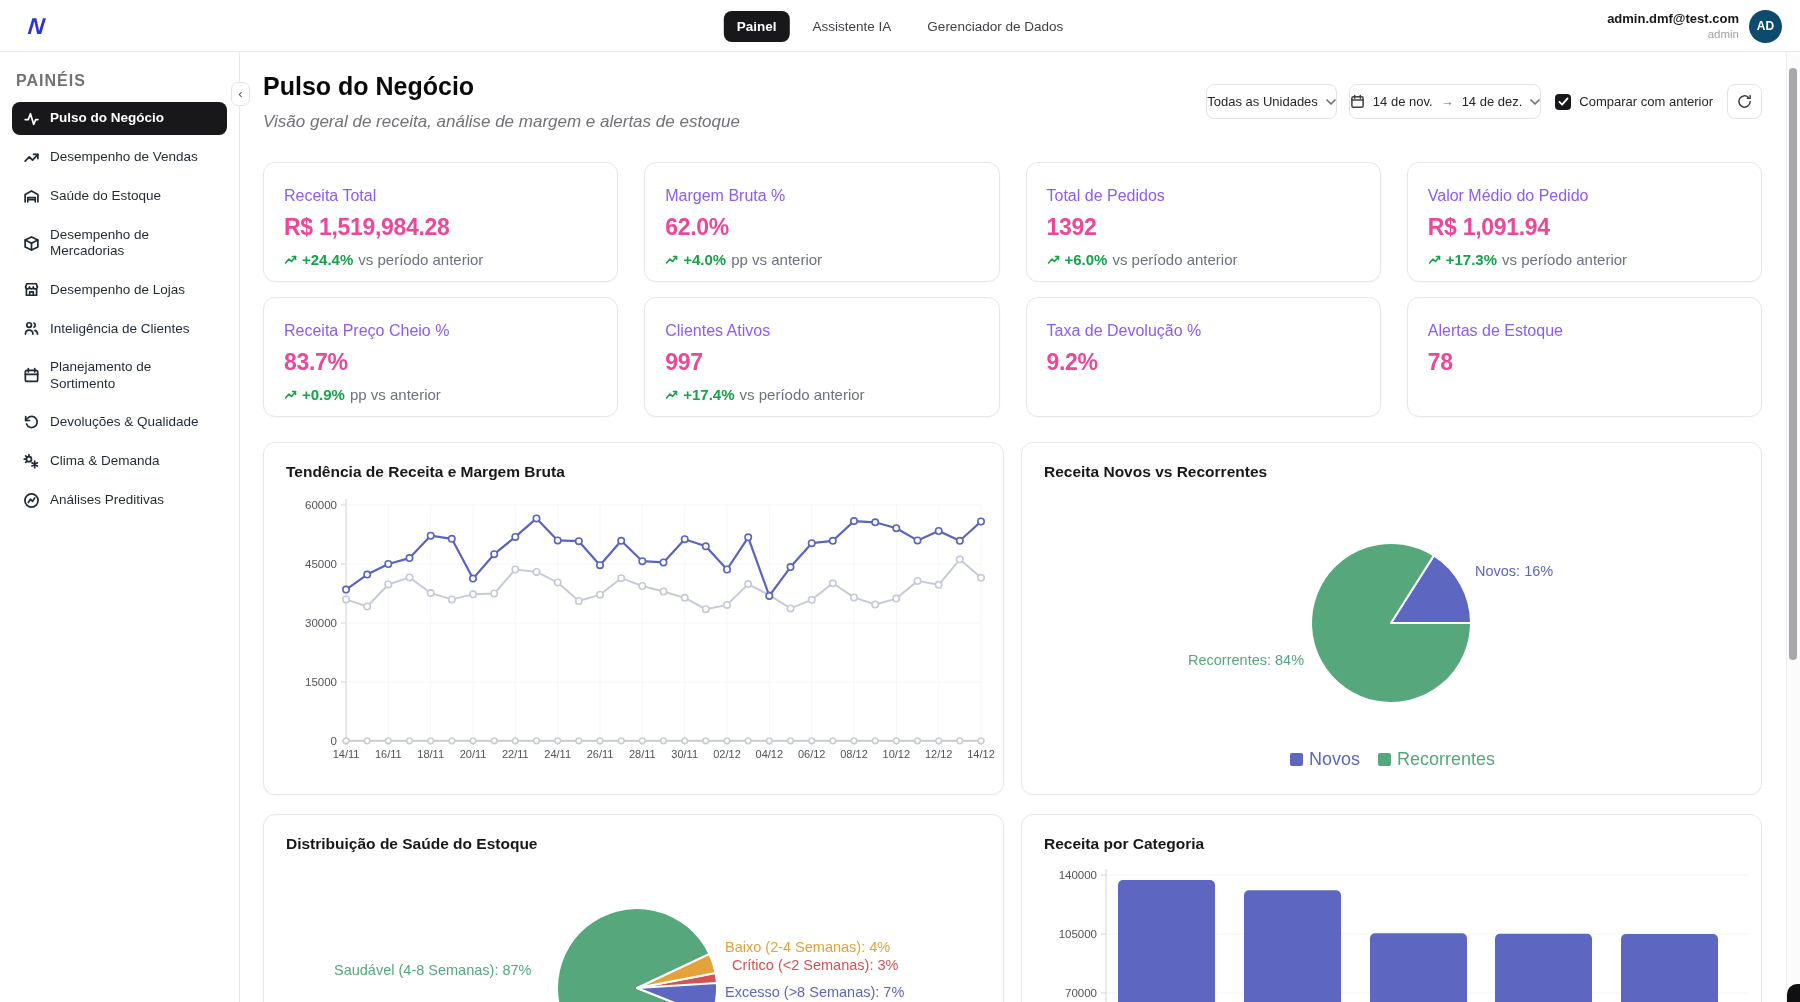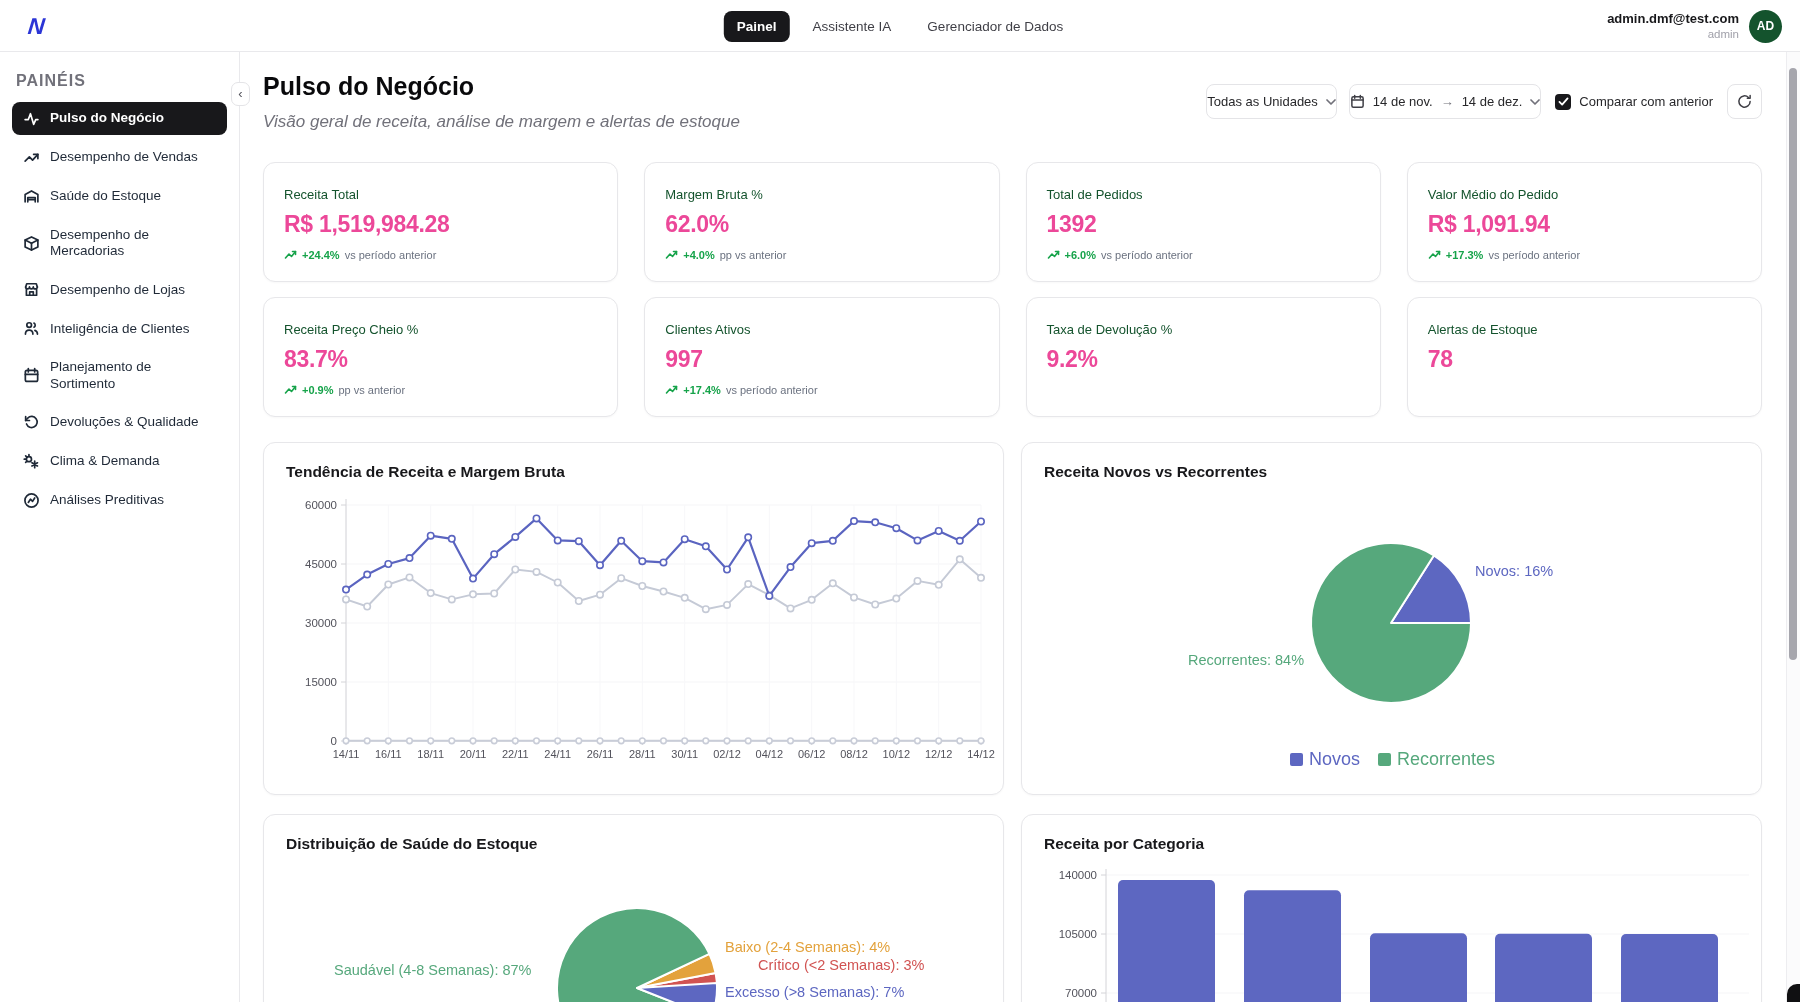--- a/index.html
+++ b/index.html
@@ -13,21 +13,21 @@
           color:#2b35d6; transform:skewX(-6deg); }
   .top-tabs { position:absolute; left:50%; top:0; height:52px; transform:translateX(-50%);
               display:flex; align-items:center; gap:10px; }
   .top-tab { font-size:13.5px; font-weight:500; color:#3f3f46; padding:8px 13px; border-radius:8px;
              background:transparent; border:none; cursor:pointer; white-space:nowrap; }
   .top-tab.active { background:#18181b; color:#fff; font-weight:600; }
   .user-block { position:absolute; right:18px; top:0; height:52px; display:flex; align-items:center; gap:10px; }
   .user-text { text-align:right; line-height:1.25; }
   .user-email { font-size:13px; font-weight:700; color:#18181b; }
   .user-role { font-size:11.5px; color:#a1a1aa; }
-  .avatar { width:33px; height:33px; border-radius:50%; background:#14532d; color:#fff; font-size:12px;
+  .avatar { width:33px; height:33px; border-radius:50%; background:#0c4a6e; color:#fff; font-size:12px;
             font-weight:700; display:flex; align-items:center; justify-content:center; cursor:pointer; }
 
   
   #sidebar { position:absolute; left:0; top:52px; bottom:0; width:240px; background:#fff;
              border-right:1px solid #e9e9ec; padding:20px 12px 0 12px; z-index:20; }
   .side-section { font-size:16px; font-weight:700; letter-spacing:1px; color:#71717a; margin:0 4px 12px 4px; }
   .side-item { display:flex; align-items:center; gap:10px; padding:8px 11px; border-radius:8px;
                font-size:13.5px; color:#1f2937; cursor:pointer; margin-bottom:6px; line-height:1.2; }
   .side-item.active { background:#18181b; color:#fff; font-weight:600; }
   .side-icon { flex:0 0 17px; width:17px; height:17px; display:flex; align-items:center; }
@@ -50,23 +50,23 @@
               justify-content:center; }
   #refresh-btn { width:35px; height:35px; justify-content:center; padding:0; }
   .icon-svg { stroke:#3f3f46; fill:none; stroke-width:1.6; stroke-linecap:round; stroke-linejoin:round; }
   .chev { stroke:#71717a; fill:none; stroke-width:1.7; stroke-linecap:round; stroke-linejoin:round; }
 
   
   #kpi-grid { position:absolute; left:263px; top:162px; width:1499px; display:grid;
               grid-template-columns:repeat(4,1fr); column-gap:26px; row-gap:15px; }
   .kpi-card { height:120px; background:#fff; border:1px solid #e7e7ea; border-radius:12px;
               padding:24px 20px 16px 20px; box-shadow:0 1px 2px rgba(0,0,0,.03); }
-  .kpi-label { font-size:13px; color:#14532d; }
+  .kpi-label { font-size:16px; color:#8b5cf6; }
   .kpi-value { font-size:23px; font-weight:800; color:#ec4899; margin-top:9px; letter-spacing:-.3px; }
-  .kpi-delta { display:flex; align-items:center; gap:5px; margin-top:10px; font-size:11px; color:#6b7280; }
+  .kpi-delta { display:flex; align-items:center; gap:5px; margin-top:10px; font-size:15px; color:#6b7280; }
   .kpi-delta .pos { color:#16a34a; font-weight:600; }
   .trend-ico { width:13px; height:13px; stroke:#16a34a; fill:none; stroke-width:1.6; stroke-linecap:round;
                stroke-linejoin:round; }
 
   
   .card { position:absolute; width:741px; height:353px; background:#fff; border:1px solid #e7e7ea;
           border-radius:12px; box-shadow:0 1px 2px rgba(0,0,0,.03); overflow:hidden; }
   #card-line { left:263px; top:442px;padding-left:13px; }
   #card-pie1 { left:1021px; top:442px; }
   #card-pie2 { left:263px; top:814px; }
@@ -522,21 +522,21 @@
   <section class="card" id="card-pie2">
     <h3>Distribuição de Saúde do Estoque</h3>
     <svg class="chart" id="pie2-svg" width="741" height="353" viewBox="0 0 741 353">
         <path d="M373,173 L453.00,173.00 A80,80 0 0 0 451.58,158.01 Z" fill="#d15352" stroke="#fff" stroke-width="2" stroke-linejoin="round"></path>
         <path d="M373,173 L451.58,158.01 A80,80 0 0 0 445.39,138.94 Z" fill="#e3a23c" stroke="#fff" stroke-width="2" stroke-linejoin="round"></path>
         <path d="M373,173 L445.39,138.94 A80,80 0 1 0 447.38,202.45 Z" fill="#56a87c" stroke="#fff" stroke-width="2" stroke-linejoin="round"></path>
         <path d="M373,173 L447.38,202.45 A80,80 0 0 0 452.84,167.98 Z" fill="#5d67c1" stroke="#fff" stroke-width="2" stroke-linejoin="round"></path>
       </svg>
     <div class="pie-label" style="left: 70px; top: 147px; color: rgb(86, 168, 124);">Saudável (4-8 Semanas): 87%</div>
     <div class="pie-label" style="left: 461px; top: 124px; color: rgb(227, 162, 60);">Baixo (2-4 Semanas): 4%</div>
-    <div class="pie-label" style="left: 468px; top: 142px; color: rgb(209, 83, 82); margin-left: 26px;">Crítico (&lt;2 Semanas): 3%</div>
+    <div class="pie-label" style="left: 468px; top: 142px; color: rgb(209, 83, 82);">Crítico (&lt;2 Semanas): 3%</div>
     <div class="pie-label" style="left: 461px; top: 169px; color: rgb(93, 103, 193);">Excesso (&gt;8 Semanas): 7%</div>
   </section>
 
   <section class="card" id="card-bar">
     <h3>Receita por Categoria</h3>
     <svg class="chart" id="bar-svg" width="741" height="353" viewBox="0 0 741 353">
         <line x1="84" y1="60" x2="727" y2="60" stroke="#f5f5f7" stroke-width="1"></line>
         <line x1="84" y1="119" x2="727" y2="119" stroke="#f5f5f7" stroke-width="1"></line>
         <line x1="84" y1="178" x2="727" y2="178" stroke="#f5f5f7" stroke-width="1"></line>
         <line x1="84" y1="54" x2="84" y2="353" stroke="#d4d4d8" stroke-width="1"></line>

